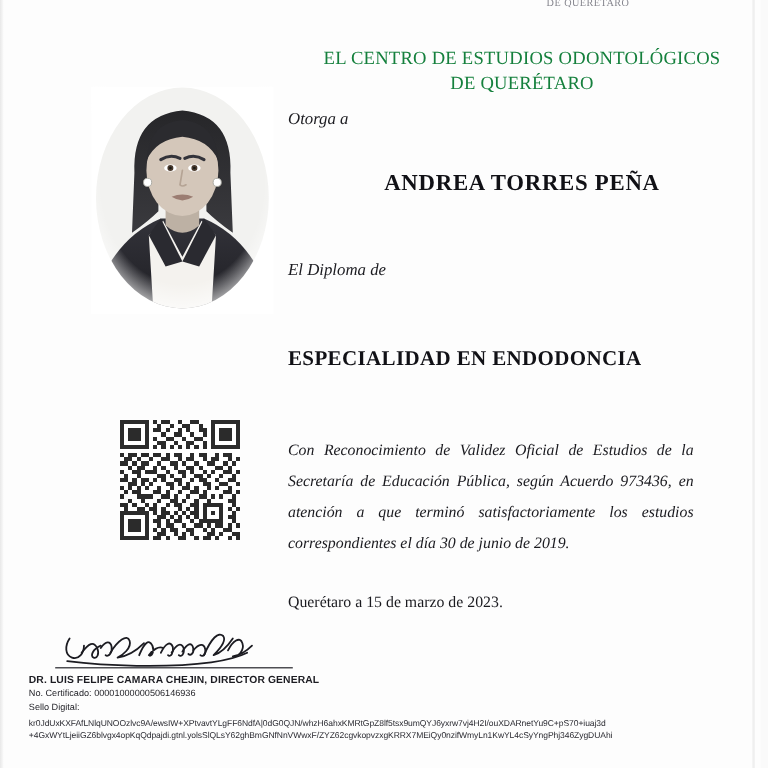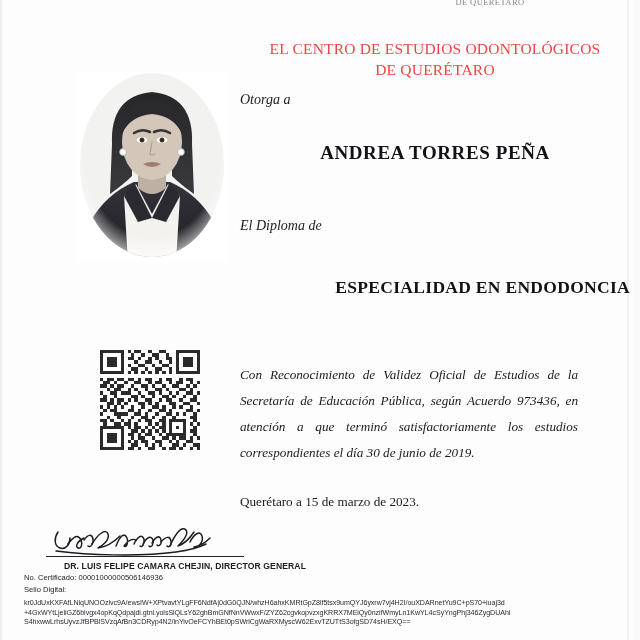--- a/index.html
+++ b/index.html
@@ -67,21 +67,21 @@
   .inst-title {
     position: absolute;
     left: 240px;
     top: 38px;
     width: 390px;
     text-align: center;
     font-family: "Liberation Serif", serif;
     font-size: 15.5px;
     line-height: 21px;
     letter-spacing: 0.2px;
-    color: #ef4444;
+    color: #15803d;
   }
   .otorga {
     position: absolute;
     left: 240px;
     top: 92px;
     width: 390px;
     text-align: left;
     font-family: "Liberation Serif", serif;
     font-style: italic;
     font-size: 14px;
@@ -106,23 +106,23 @@
     width: 390px;
     text-align: left;
     font-family: "Liberation Serif", serif;
     font-style: italic;
     font-size: 14px;
     color: #1b1b20;
   }
   .program-name {
     position: absolute;
     left: 240px;
-    top: 277px;
+    top: 288px;
     width: 390px;
-    text-align: right;
+    text-align: left;
     font-family: "Liberation Serif", serif;
     font-weight: bold;
     font-size: 17.5px;
     letter-spacing: 0.3px;
     color: #111116;
   }
 
   
   .qr {
     position: absolute;
@@ -172,21 +172,20 @@
     margin-left: 22px;
   }
   .director-line {
     margin-top: 4px;
     font-family: "Liberation Sans", sans-serif;
     font-weight: bold;
     font-size: 8.6px;
     letter-spacing: 0.1px;
     color: #1c1c22;
     white-space: nowrap;
-    margin-left: 40px;
   }
   .cert-no {
     margin-top: 2px;
     font-family: "Liberation Sans", sans-serif;
     font-size: 7.6px;
     color: #24242a;
   }
   .sello-label {
     margin-top: 3px;
     font-family: "Liberation Sans", sans-serif;
@@ -567,16 +566,15 @@
     </svg>
     <div class="sig-rule"></div>
     <div class="director-line">DR. LUIS FELIPE CAMARA CHEJIN,  DIRECTOR GENERAL</div>
     <div class="cert-no">No. Certificado: 00001000000506146936</div>
     <div class="sello-label">Sello Digital:</div>
   </div>
 
   <div class="sello-block">
     <div>kr0JdUxKXFAfLNlqUNOOzlvc9A/ewsIW+XPtvavtYLgFF6NdfA|0dG0QJN/whzH6ahxKMRtGpZ8lf5tsx9umQYJ6yxrw7vj4H2I/ouXDARnetYu9C+pS70+iuaj3d</div>
     <div>+4GxWYtLjeiiGZ6blvgx4opKqQdpajdi.gtnl.yolsSlQLsY62ghBmGNfNnVWwxF/ZYZ62cgvkopvzxgKRRX7MEiQy0nzifWmyLn1KwYL4cSyYngPhj346ZygDUAhi</div>
-    <div>S4hxwwLrhsUyvzJfBPBlSVzqAfBn3CDRyp4N2/inYivOeFCYhBEt0pSWrlCgWaRXMyscW62ExvTZUTtS3ofgSD74sH/EXQ==</div>
   </div>
 
 </div>
 
 </body></html>

